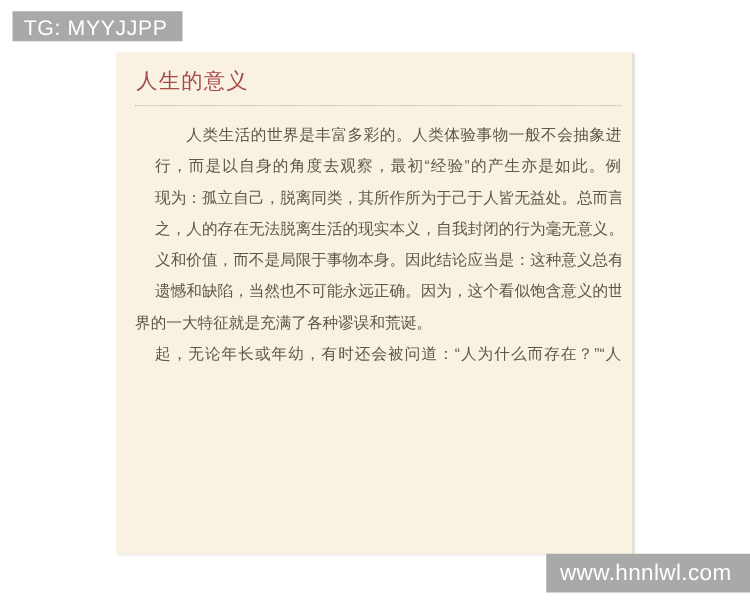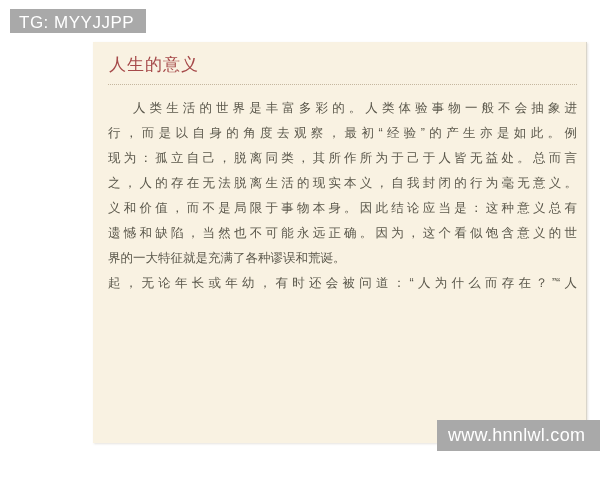--- a/index.html
+++ b/index.html
@@ -10,21 +10,21 @@
   }
   .tg-badge{
     position:absolute;left:10px;top:9px;
     height:24px;min-width:120px;padding:0 12px 0 9px;
     background:var(--badge-bg);
     color:#ffffff;font-size:17px;line-height:27px;
     letter-spacing:0.5px;box-sizing:border-box;
   }
   .article{
     position:absolute;left:93px;top:42px;
-    width:494px;height:401px;box-sizing:border-box;
+    width:414px;height:401px;box-sizing:border-box;
     background:var(--paper-bg);
     border-right:1px solid #d9d5ca;
     box-shadow:1px 1px 2px rgba(180,175,160,0.35);
     padding:7px 9px 0 15px;
     overflow:hidden;
   }
   .title{
     margin:0;padding:4px 0 8px 1px;
     font-size:17px;font-weight:normal;
     color:var(--title-color);
@@ -37,24 +37,24 @@
   .body{
     margin-top:11px;
     color:var(--text-color);
     font-size:12.5px;
   }
   .line{
     height:25px;line-height:25px;
     text-align:justify;
     overflow:hidden;white-space:nowrap;
   }
-  .line.stretch{text-align-last:justify;-moz-text-align-last:justify;}
+  .line.stretch{text-align-last:justify;margin-left:16px;-moz-text-align-last:justify;}
   .line.indent{text-indent:2em;}
   .watermark{
-    position:absolute;left:437px;top:420px;
+    position:absolute;left:437px;top:443px;
     width:163px;height:31px;box-sizing:border-box;
     background:var(--badge-bg);
     color:#ffffff;font-size:18px;line-height:31px;
     padding-left:11px;letter-spacing:0.3px;
   }
 </style>
 </head>
 <body>
 
 <div class="tg-badge">TG: MYYJJPP</div>

